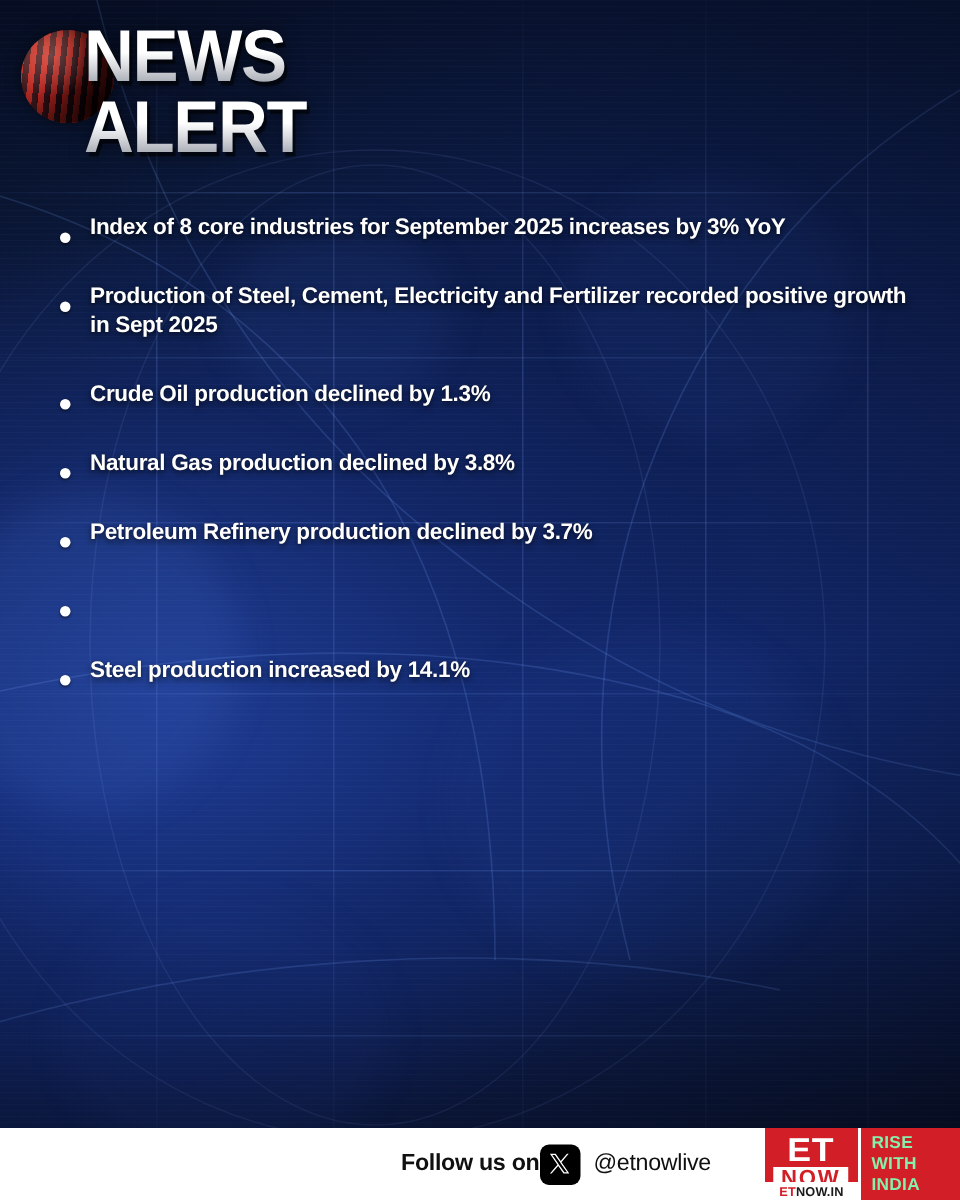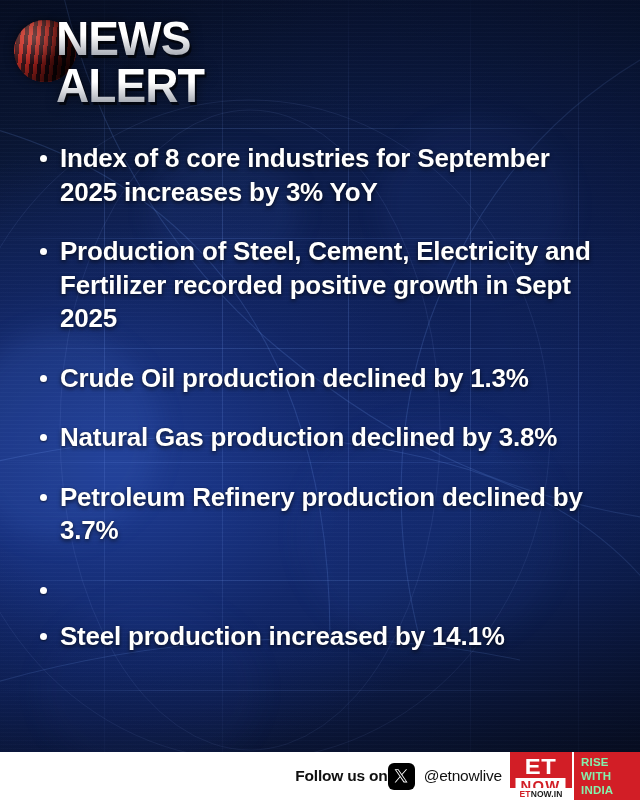--- a/index.html
+++ b/index.html
@@ -85,21 +85,21 @@
   
   #bullet-list { position:absolute; left:40px; top:142px; width:580px; }
   .bullet-item { display:flex; align-items:flex-start; margin-bottom:26px; }
   .bullet-dot {
     flex:0 0 auto; width:7px; height:7px; border-radius:50%;
     background:#ffffff; margin:13px 13px 0 0;
     box-shadow:0 1px 2px rgba(0,0,0,.55);
   }
   .bullet-text {
     color:#ffffff;
-    font-size:26px;
+    font-size:15px;
     font-weight:700;
     line-height:1.29;
     letter-spacing:-.22px;
     text-shadow:0 2px 4px rgba(0,0,0,.60), 0 0 1px rgba(0,0,0,.5);
     max-width:552px;
   }
 
   
   #footer {
     position:absolute; left:0; bottom:0; width:640px; height:48px;
@@ -113,20 +113,21 @@
     display:flex; align-items:center; justify-content:center; margin-right:9px;
   }
   #x-logo svg { width:16px; height:16px; display:block; }
   #handle { color:#101010; font-size:15.5px; font-weight:400; letter-spacing:-.2px; margin-right:8px; }
 
   #et-logo { display:flex; height:48px; }
   #et-mark {
     width:62px; background:#d21e26; position:relative;
     display:flex; flex-direction:column; align-items:center; justify-content:flex-start;
     padding-top:2px;
+    margin-left:28px;
   }
   #et-mark .et {
     color:#ffffff; font-weight:700; font-size:22px; line-height:.96;
     letter-spacing:.5px; transform:scaleX(1.08); margin-top:2px;
   }
   #et-mark .now {
     background:#ffffff; color:#d21e26; font-weight:700; font-size:14.5px;
     line-height:1.05; letter-spacing:1.2px; padding:1px 5px 1px 5px; margin-top:1px;
     transform:scaleX(1.02);
   }

